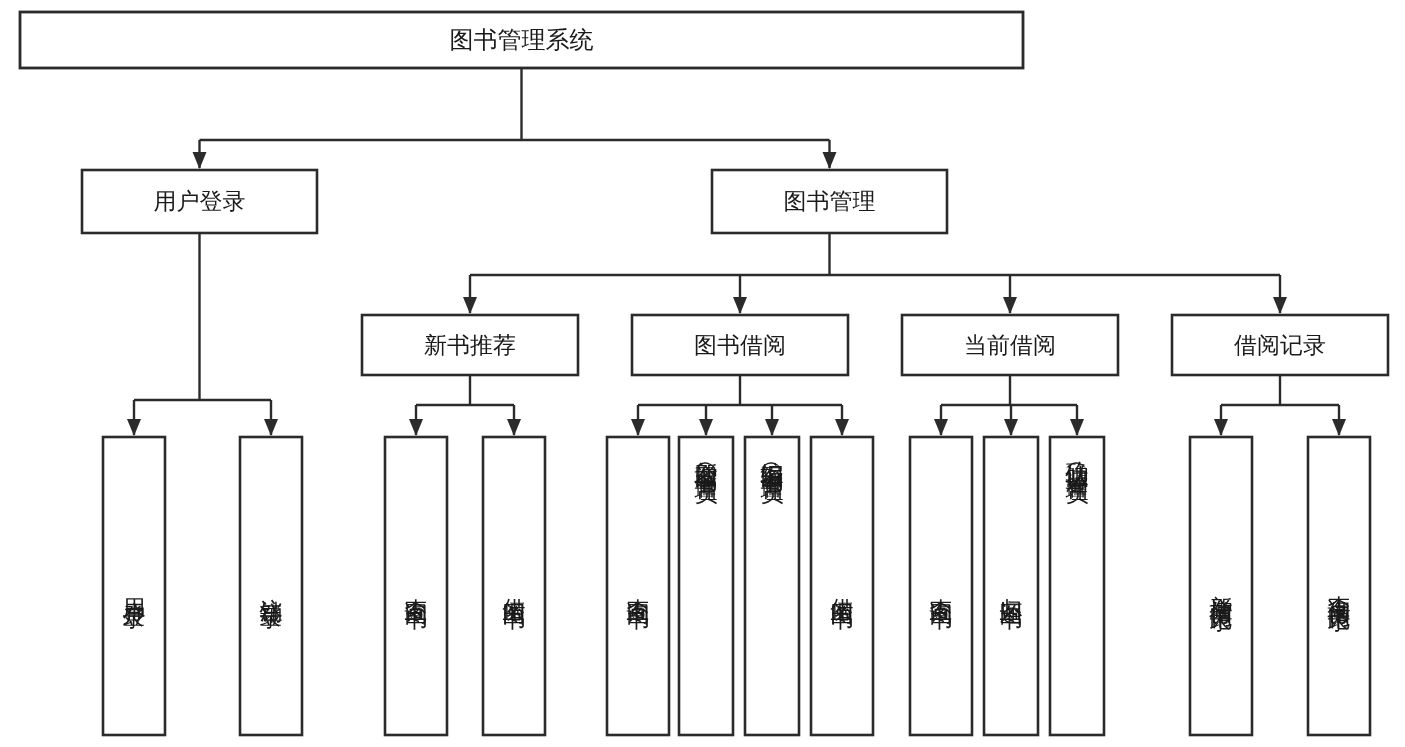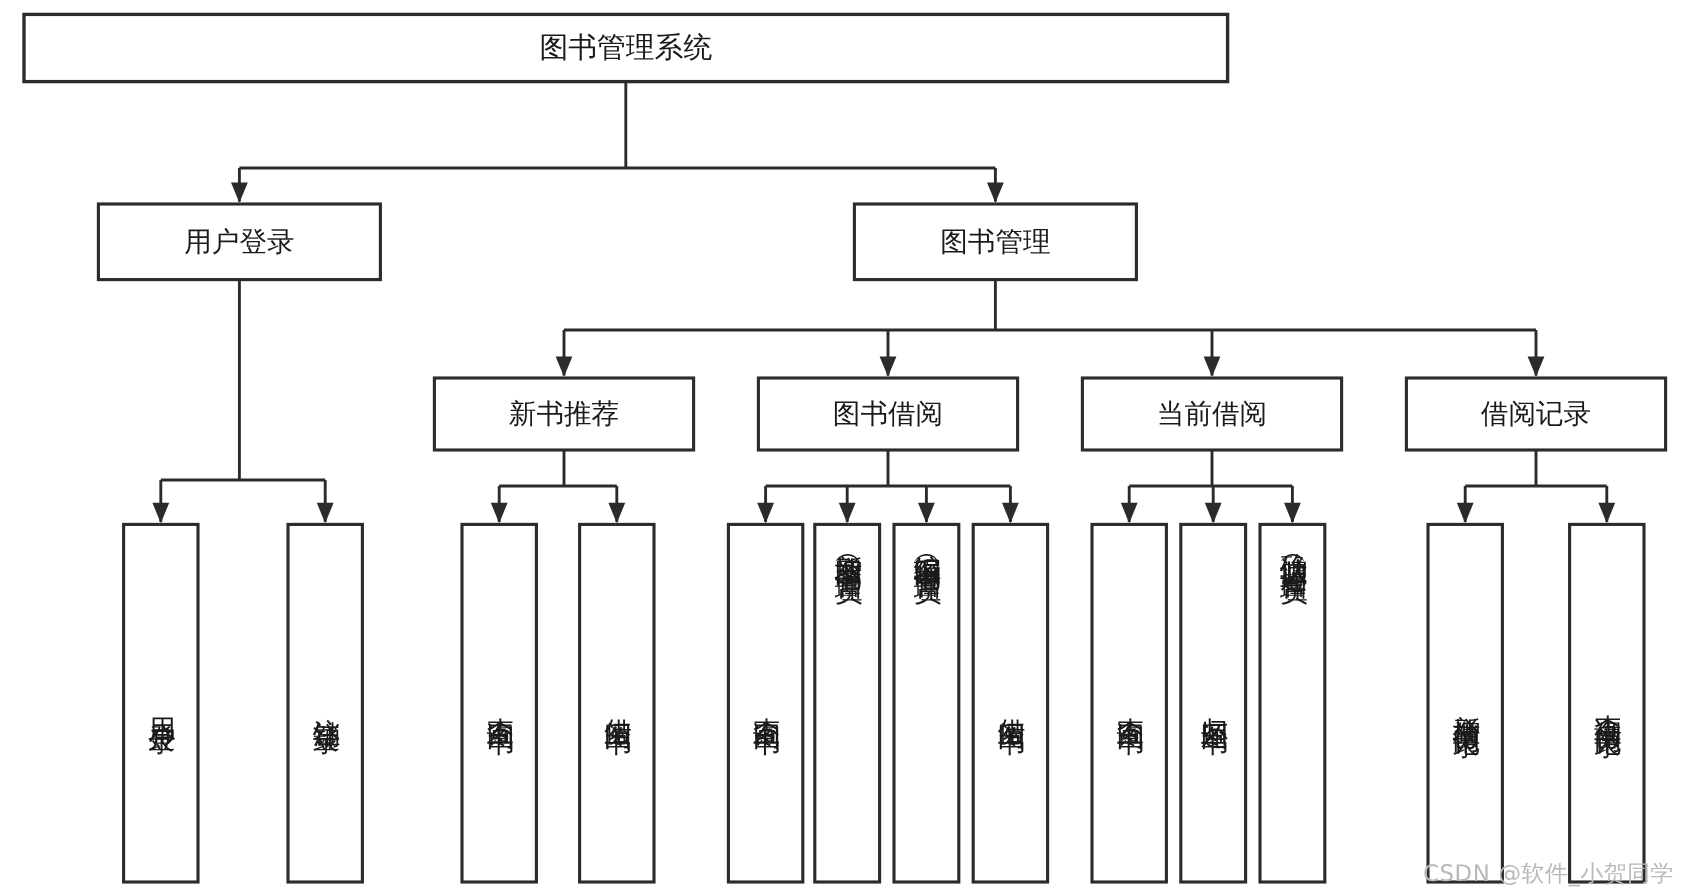--- a/index.html
+++ b/index.html
@@ -228,14 +228,13 @@
       <div class="leaf-label-wrap align-top" style="left: 679px; top: 437px; width: 54px; height: 298px;">新增图书（管理员）</div>
       <div class="leaf-label-wrap align-top" style="left: 745px; top: 437px; width: 54px; height: 298px;">编辑图书（管理员）</div>
       <div class="leaf-label-wrap" style="left: 811px; top: 437px; width: 62px; height: 298px;">借阅图书</div>
       <div class="leaf-label-wrap" style="left: 910px; top: 437px; width: 62px; height: 298px;">查询图书</div>
       <div class="leaf-label-wrap" style="left: 984px; top: 437px; width: 54px; height: 298px;">归还图书</div>
       <div class="leaf-label-wrap align-top" style="left: 1050px; top: 437px; width: 54px; height: 298px;">确认归还（管理员）</div>
       <div class="leaf-label-wrap" style="left: 1190px; top: 437px; width: 62px; height: 298px;">新增借阅记录</div>
       <div class="leaf-label-wrap" style="left: 1308px; top: 437px; width: 62px; height: 298px;">查询借阅记录</div>
     </div>
 
-  <div class="watermark">CSDN @软件_小贺同学</div>
 </div>
 
 </body></html>

